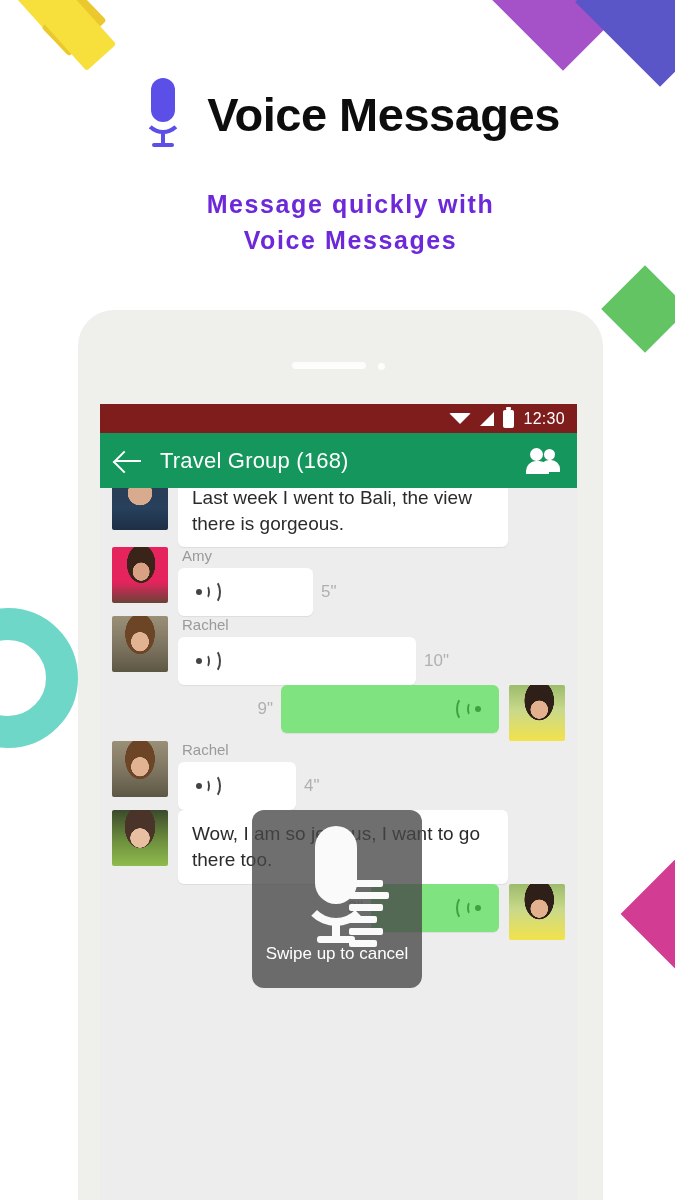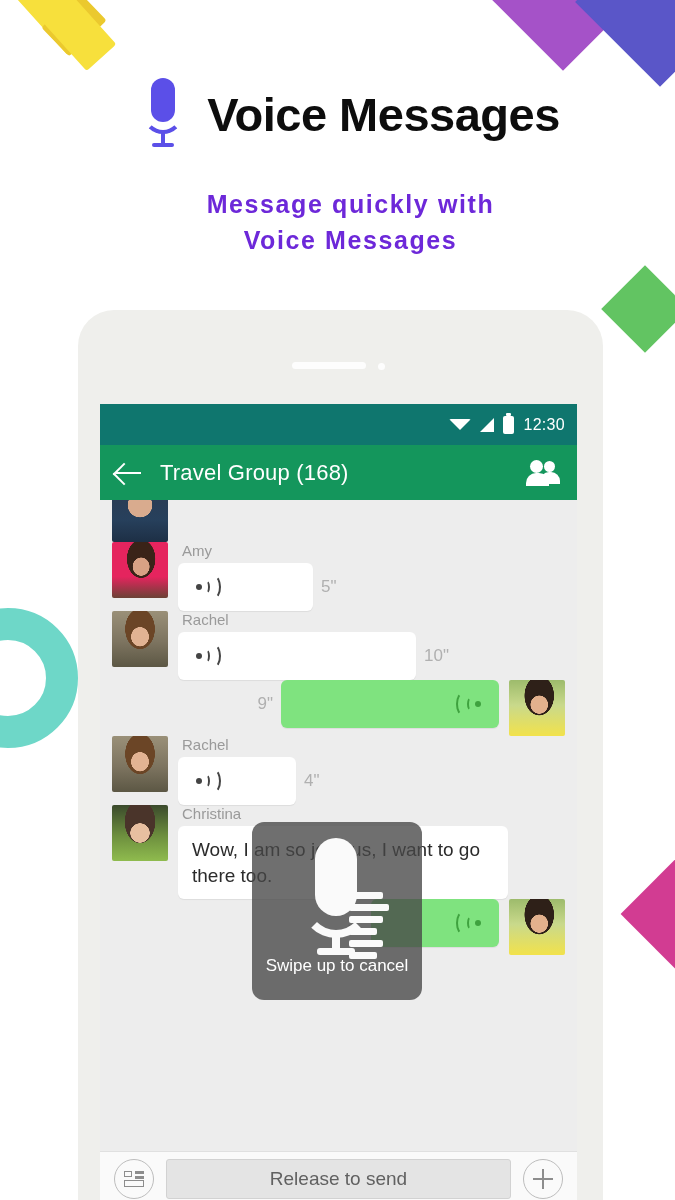--- a/index.html
+++ b/index.html
@@ -144,21 +144,21 @@
 
   .screen {
     position:absolute; left:22px; top:94px;
     width:477px; height:796px;
     background:#EDEDED;
     overflow:hidden;
   }
 
   
   .statusbar {
-    height:41px; background:#0f766e;
+    height:29px; background:#7f1d1d;
     display:flex; align-items:center; justify-content:flex-end;
     padding-right:12px; gap:9px;
   }
   .sb-time { color:#fff; font-size:16px; letter-spacing:.3px; }
   .ico-wifi {
     width:0;height:0;
     border-left:11px solid transparent;
     border-right:11px solid transparent;
     border-top:11px solid #fff;
     border-radius:2px;
@@ -398,20 +398,23 @@
           <span class="body-b"></span>
         <span class="head-a"></span>
           <span class="body-a"></span>
       </div>
     </div>
 
     <div class="chat">
 
       <div class="msg" style="margin-top:-14px;">
         <div class="avatar av-blue"></div>
+        <div class="msg-col">
+          <div class="bubble">Last week I went to Bali, the view there is gorgeous.</div>
+        </div>
       </div>
 
       <div class="msg">
         <div class="avatar av-amy"></div>
         <div class="msg-col">
           <div class="sender">Amy</div>
           <div class="vrow">
             <div class="voice-bubble" style="width:135px;">
               <span class="spk">
                   <i class="dot"></i>
@@ -468,21 +471,20 @@
                 </span>
             </div>
             <div class="dur">4"</div>
           </div>
         </div>
       </div>
 
       <div class="msg">
         <div class="avatar av-christina"></div>
         <div class="msg-col">
-          <div class="sender">Christina</div>
           <div class="bubble">Wow, I am so jealous, I want to go there too.</div>
         </div>
       </div>
 
       <div class="msg out">
         <div class="msg-col">
           <div class="dur">3"</div>
           <div class="voice-bubble green" style="width:128px;">
             <span class="spk g">
                 <i class="dot"></i>
@@ -507,29 +509,15 @@
             <span style="width:28px"></span>
             <span style="width:34px"></span>
             <span style="width:28px"></span>
           </div>
         </div>
         <div class="rec-hint">Swipe up to cancel</div>
       </div>
 
     </div>
 
-    <div class="inputbar">
-      <div class="circ-btn">
-        <span class="kb-ico">
-          <i class="a"></i>
-            <i class="b"></i>
-            <i class="c"></i>
-            <i class="d"></i>
-        </span>
-      </div>
-      <div class="release-btn">Release to send</div>
-      <div class="circ-btn">
-        <span class="plus-ico"></span>
-      </div>
-    </div>
 
   </div>
 </div>
 
 </body></html>

